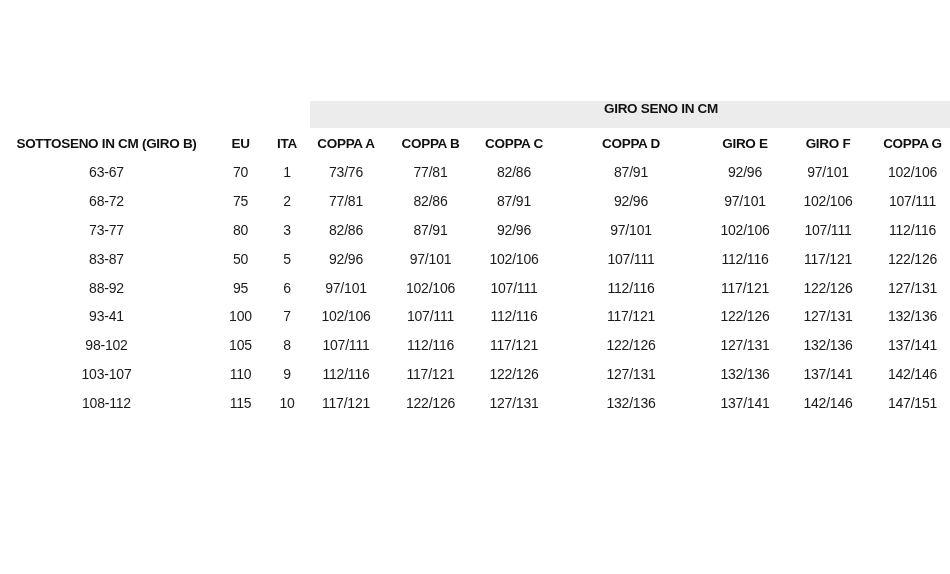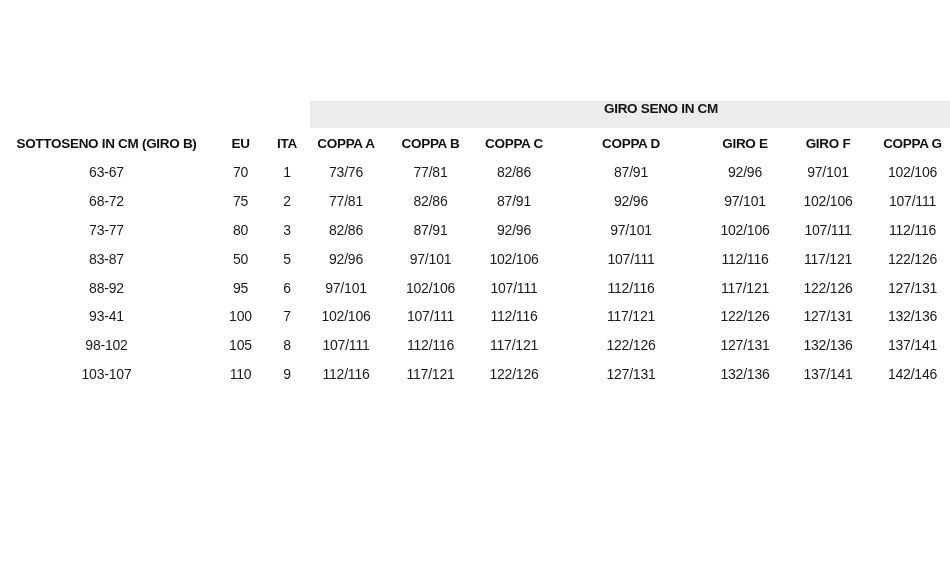--- a/index.html
+++ b/index.html
@@ -188,15 +188,27 @@
           <td class="col-eu">110</td>
           <td class="col-ita">9</td>
           <td class="col-coppa_a">112/116</td>
           <td class="col-coppa_b">117/121</td>
           <td class="col-coppa_c">122/126</td>
           <td class="col-coppa_d">127/131</td>
           <td class="col-coppa_e">132/136</td>
           <td class="col-coppa_f">137/141</td>
           <td class="col-coppa_g">142/146</td>
         </tr>
+        <tr>
+          <td class="col-sottoseno">108-112</td>
+          <td class="col-eu">115</td>
+          <td class="col-ita">10</td>
+          <td class="col-coppa_a">117/121</td>
+          <td class="col-coppa_b">122/126</td>
+          <td class="col-coppa_c">127/131</td>
+          <td class="col-coppa_d">132/136</td>
+          <td class="col-coppa_e">137/141</td>
+          <td class="col-coppa_f">142/146</td>
+          <td class="col-coppa_g">147/151</td>
+        </tr>
       </tbody>
   </table>
 </div>
 
 </body></html>

